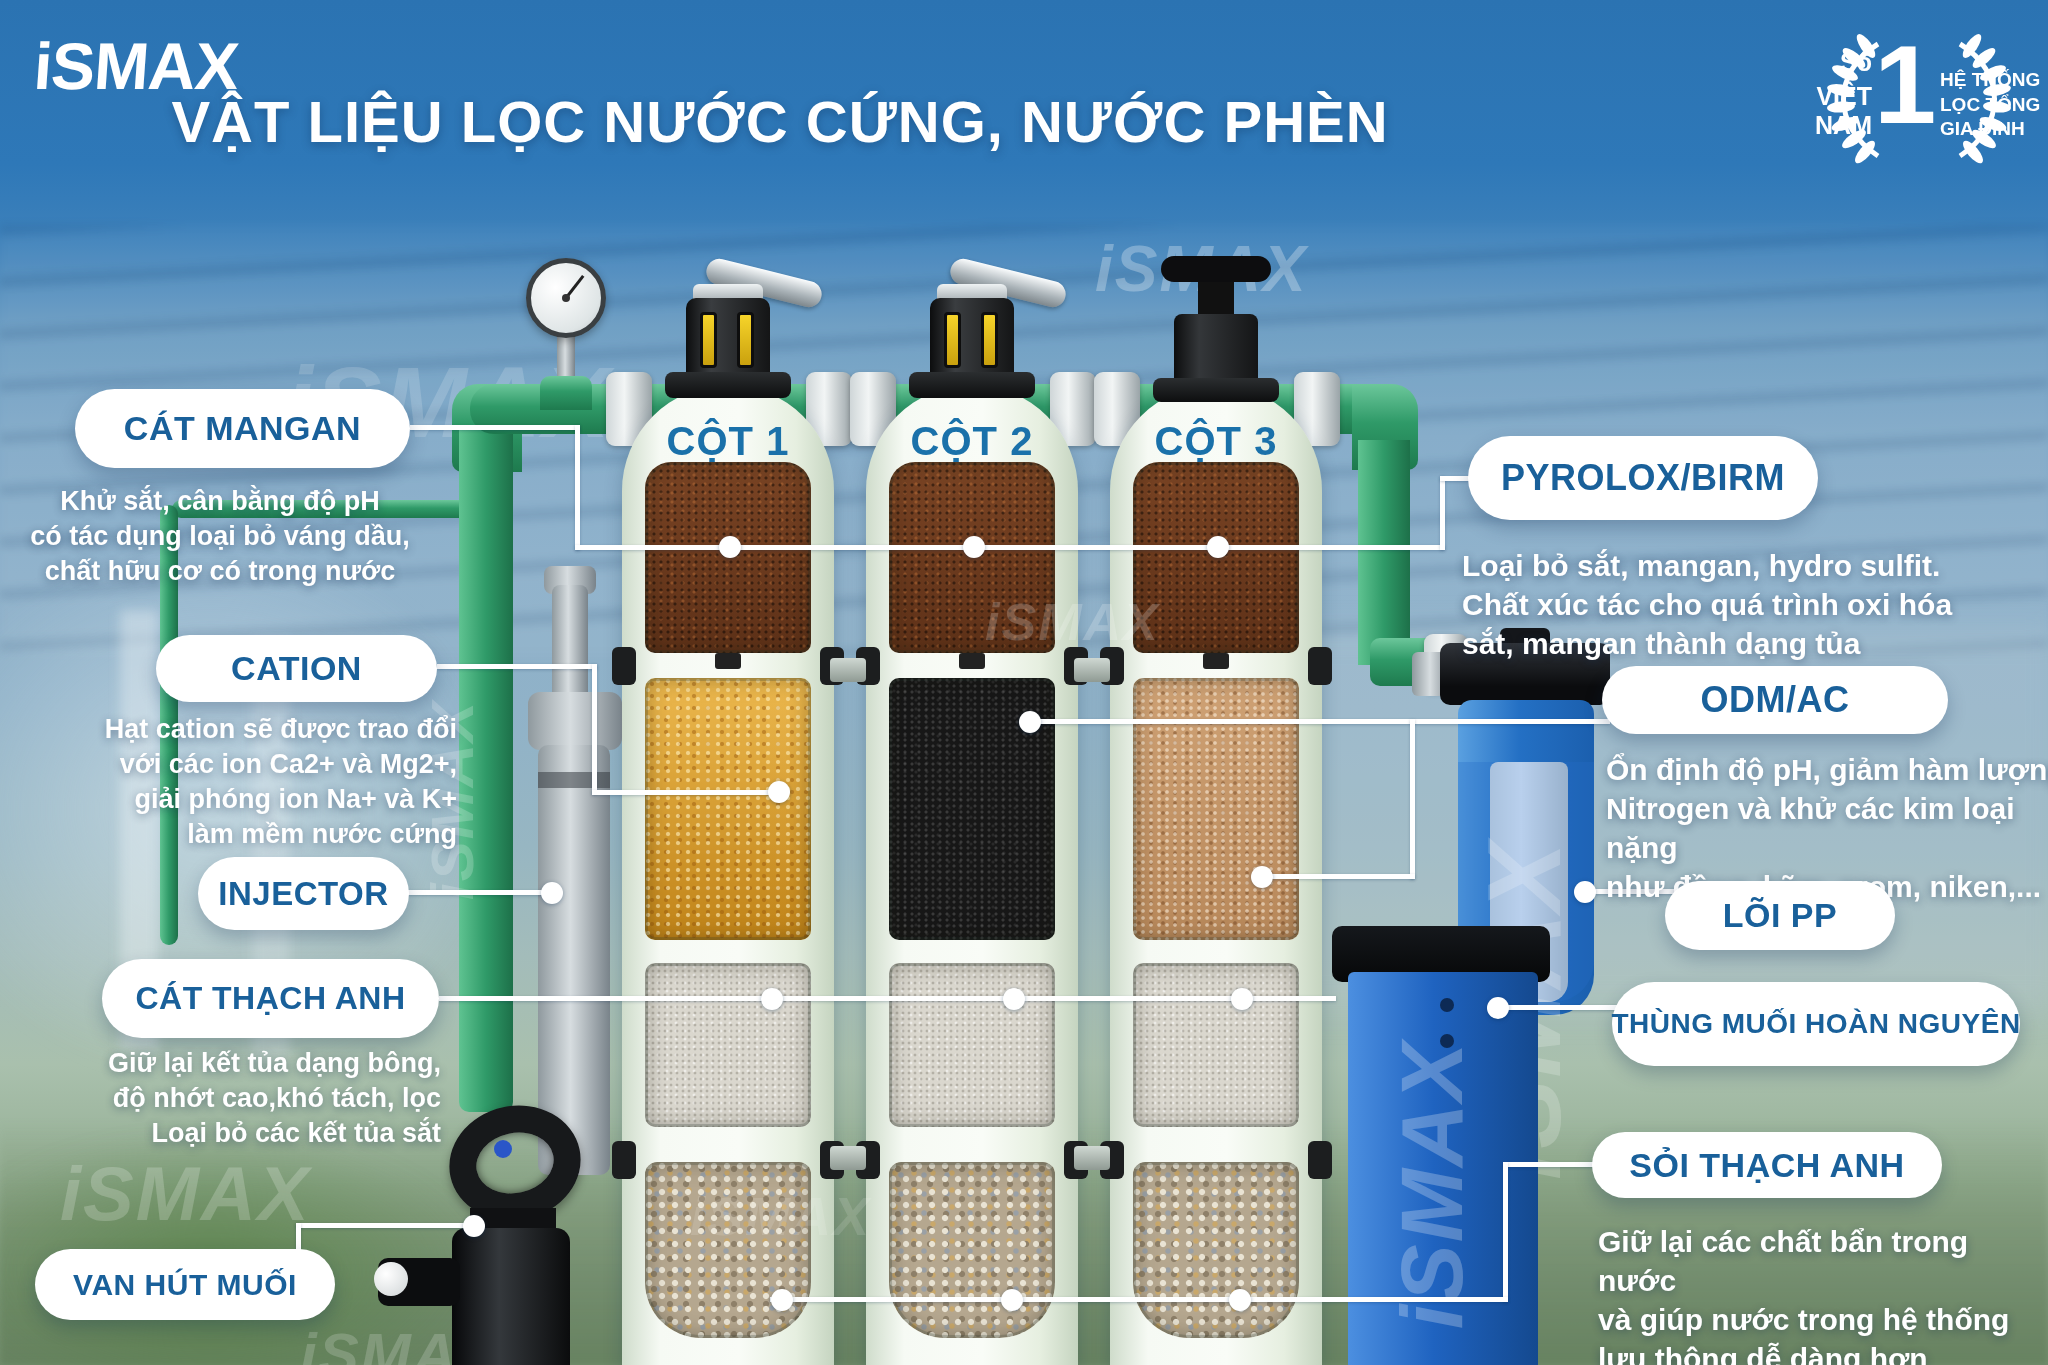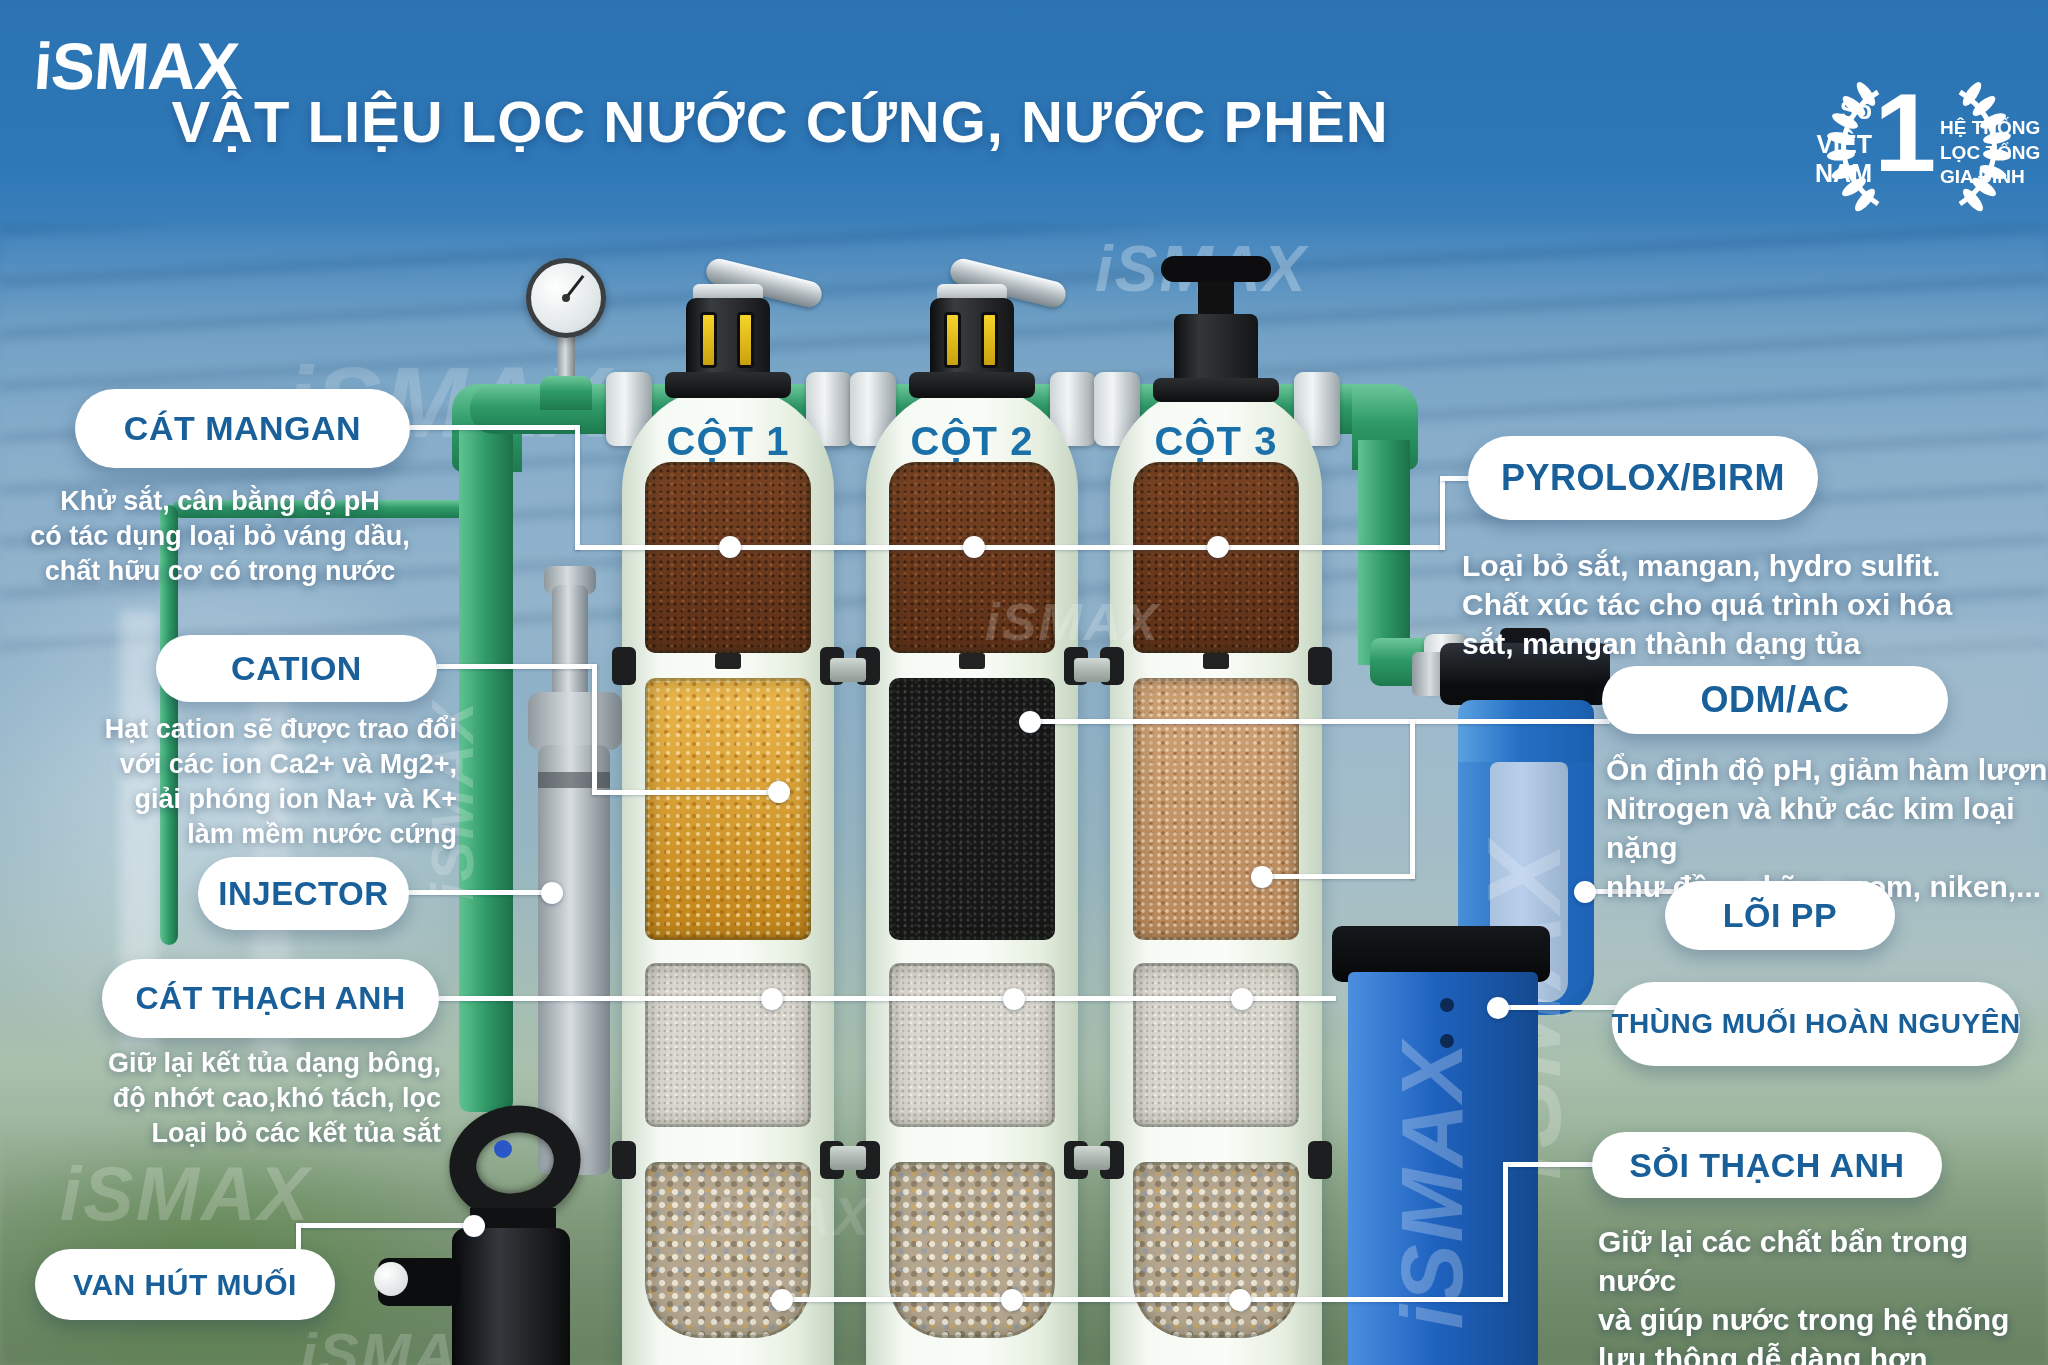--- a/index.html
+++ b/index.html
@@ -96,21 +96,21 @@
     transform:translate(-50%,-50%); box-shadow:0 1px 4px rgba(0,40,80,.35); }
   .pill { position:absolute; background:#fff; border-radius:999px; display:flex; align-items:center; justify-content:center;
     color:#19609a; font-weight:800; letter-spacing:.5px; box-shadow:0 8px 18px rgba(10,40,80,.25); white-space:nowrap; }
   .desc { position:absolute; color:#fff; font-weight:600; white-space:pre-line; line-height:1.3;
     text-shadow:0 2px 8px rgba(15,40,75,.45); }
 
   
   .logo { position:absolute; left:34px; top:28px; color:#fff; font-weight:800; font-size:66px; letter-spacing:-1px; transform:skewX(-4deg); }
   .title { position:absolute; left:30px; top:88px; width:1500px; text-align:center; color:#fff; font-weight:800; font-size:58px;
     letter-spacing:1px; text-shadow:0 3px 10px rgba(10,40,80,.35); }
-  .badge { position:absolute; left:1790px; top:24px; width:258px; height:145px; color:#fff;margin-top:48px; }
+  .badge { position:absolute; left:1790px; top:24px; width:258px; height:145px; color:#fff; }
   .badge .b-so { position:absolute; left:50px; top:24px; font-size:25px; font-weight:800; }
   .badge .b-one { position:absolute; left:84px; top:2px; font-size:112px; font-weight:800; line-height:1.05; }
   .badge .b-vn { position:absolute; left:0; top:58px; width:82px; text-align:right; font-size:25px; font-weight:800; }
   .badge .b-right { position:absolute; left:150px; top:44px; font-size:19px; font-weight:700; line-height:1.3; }
 </style>
 </head>
 <body>
 
 <div class="stage">
 

